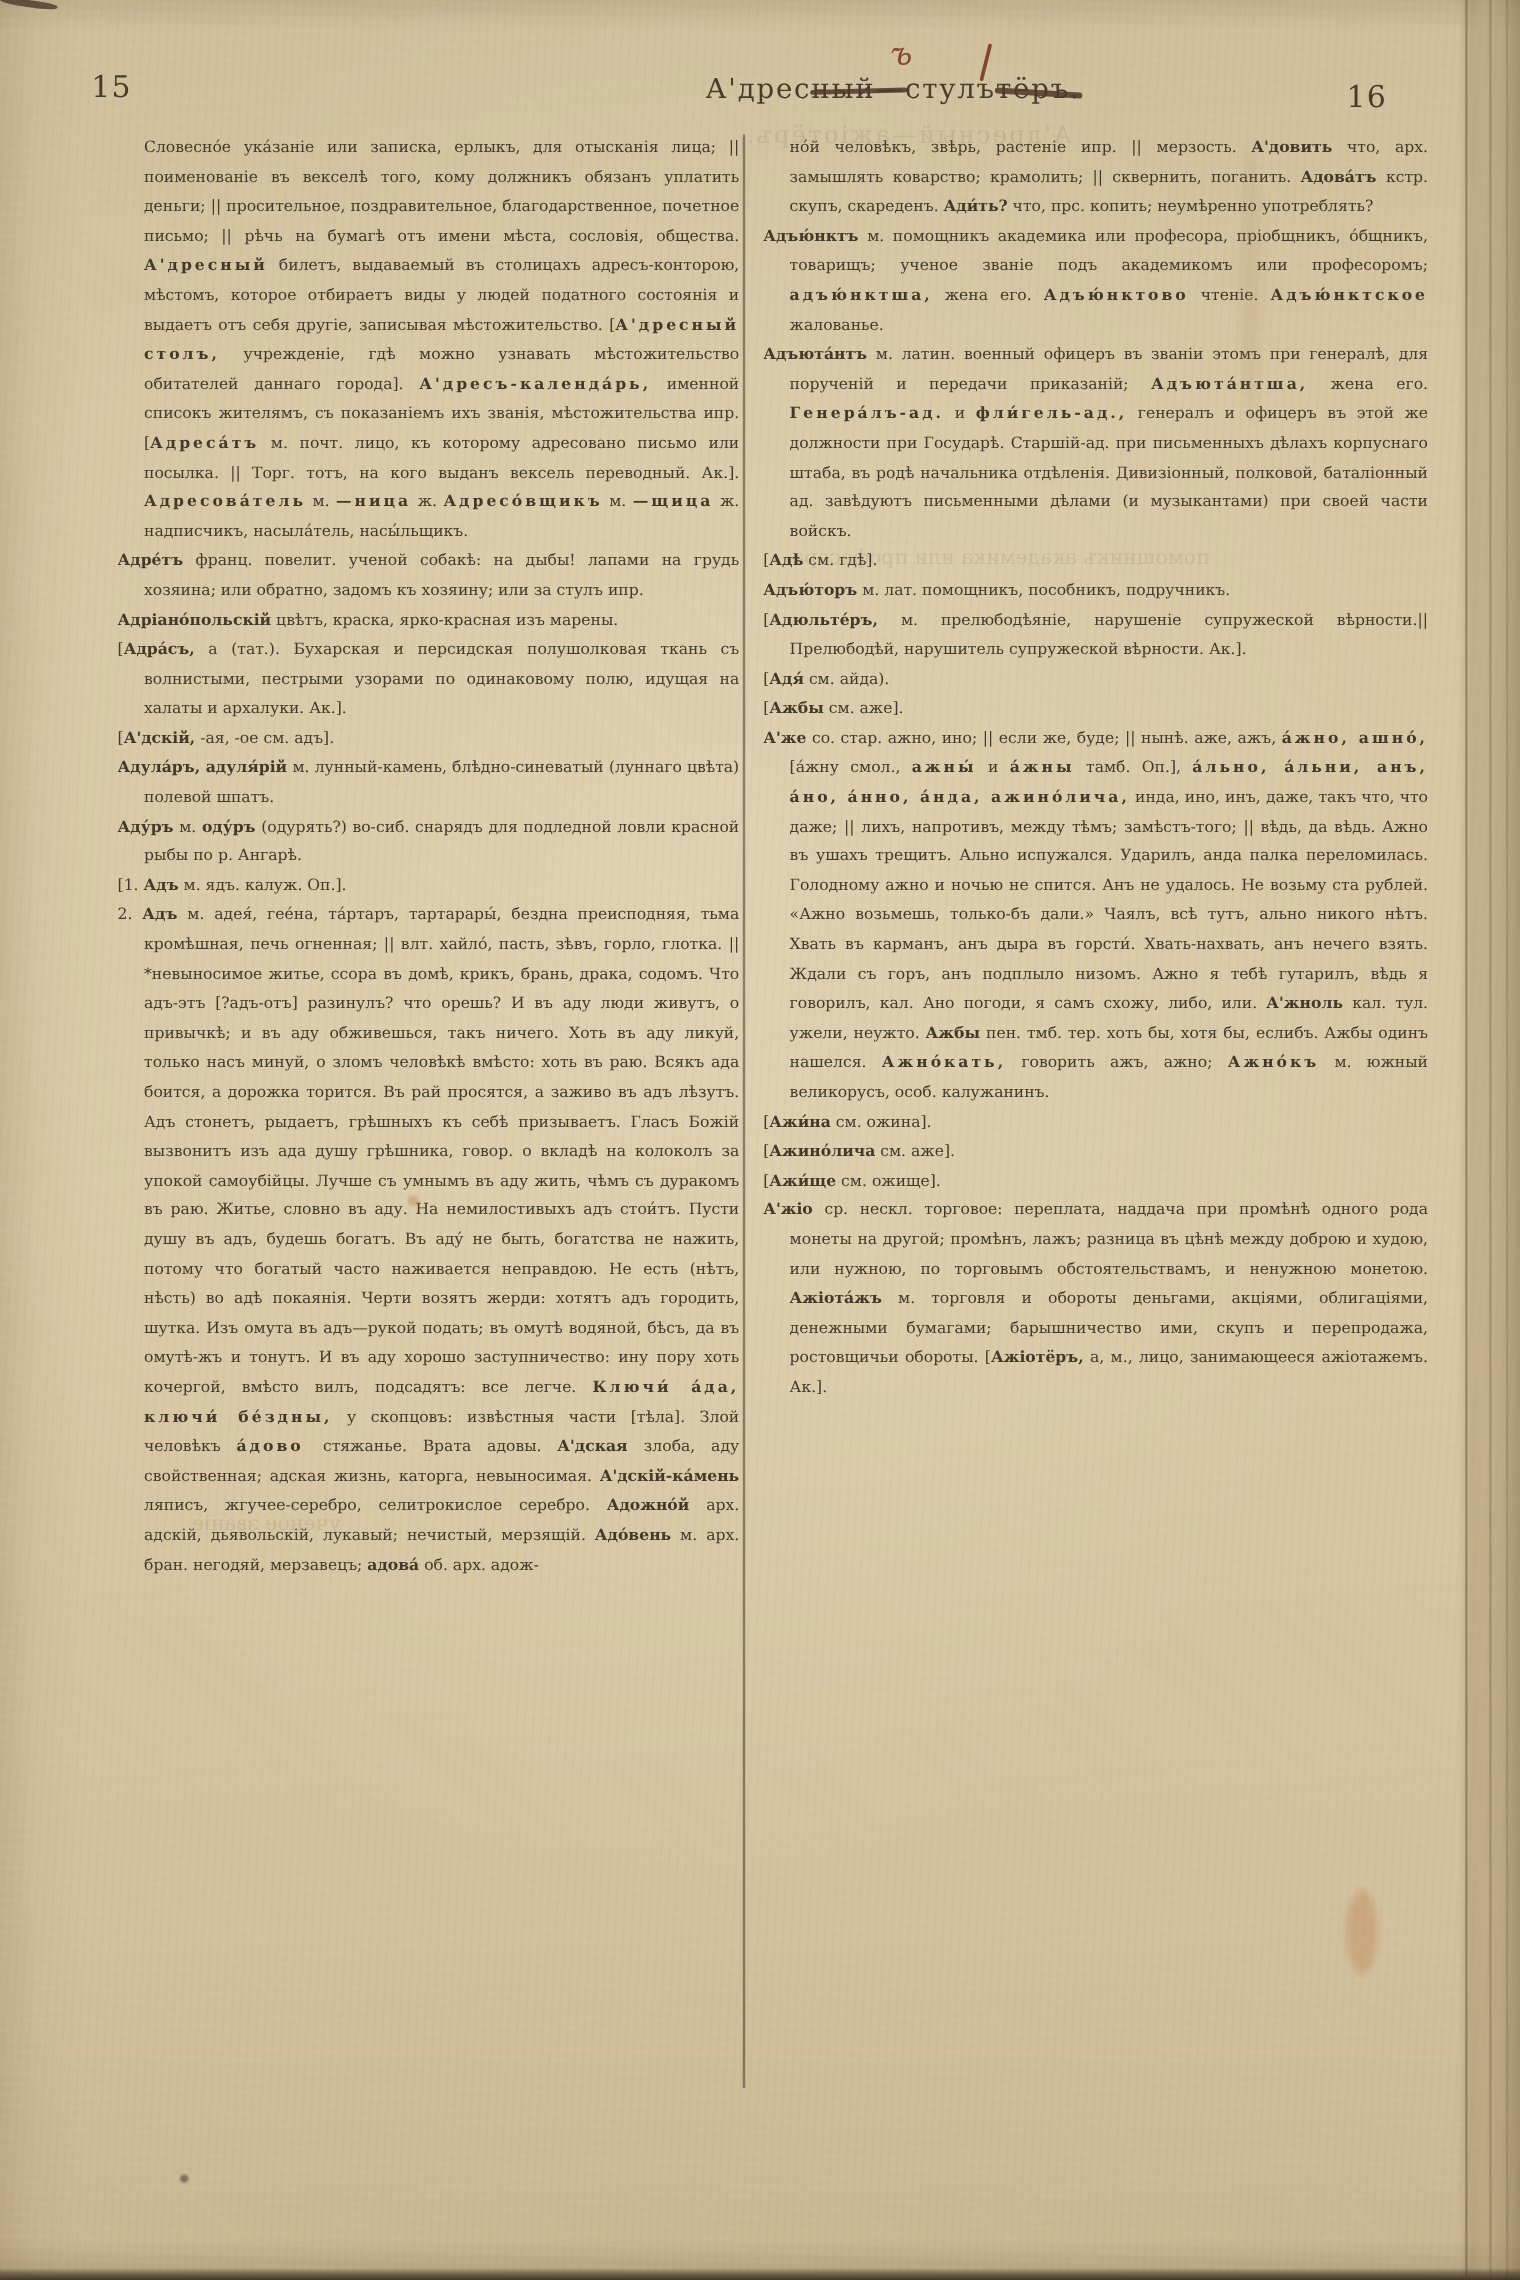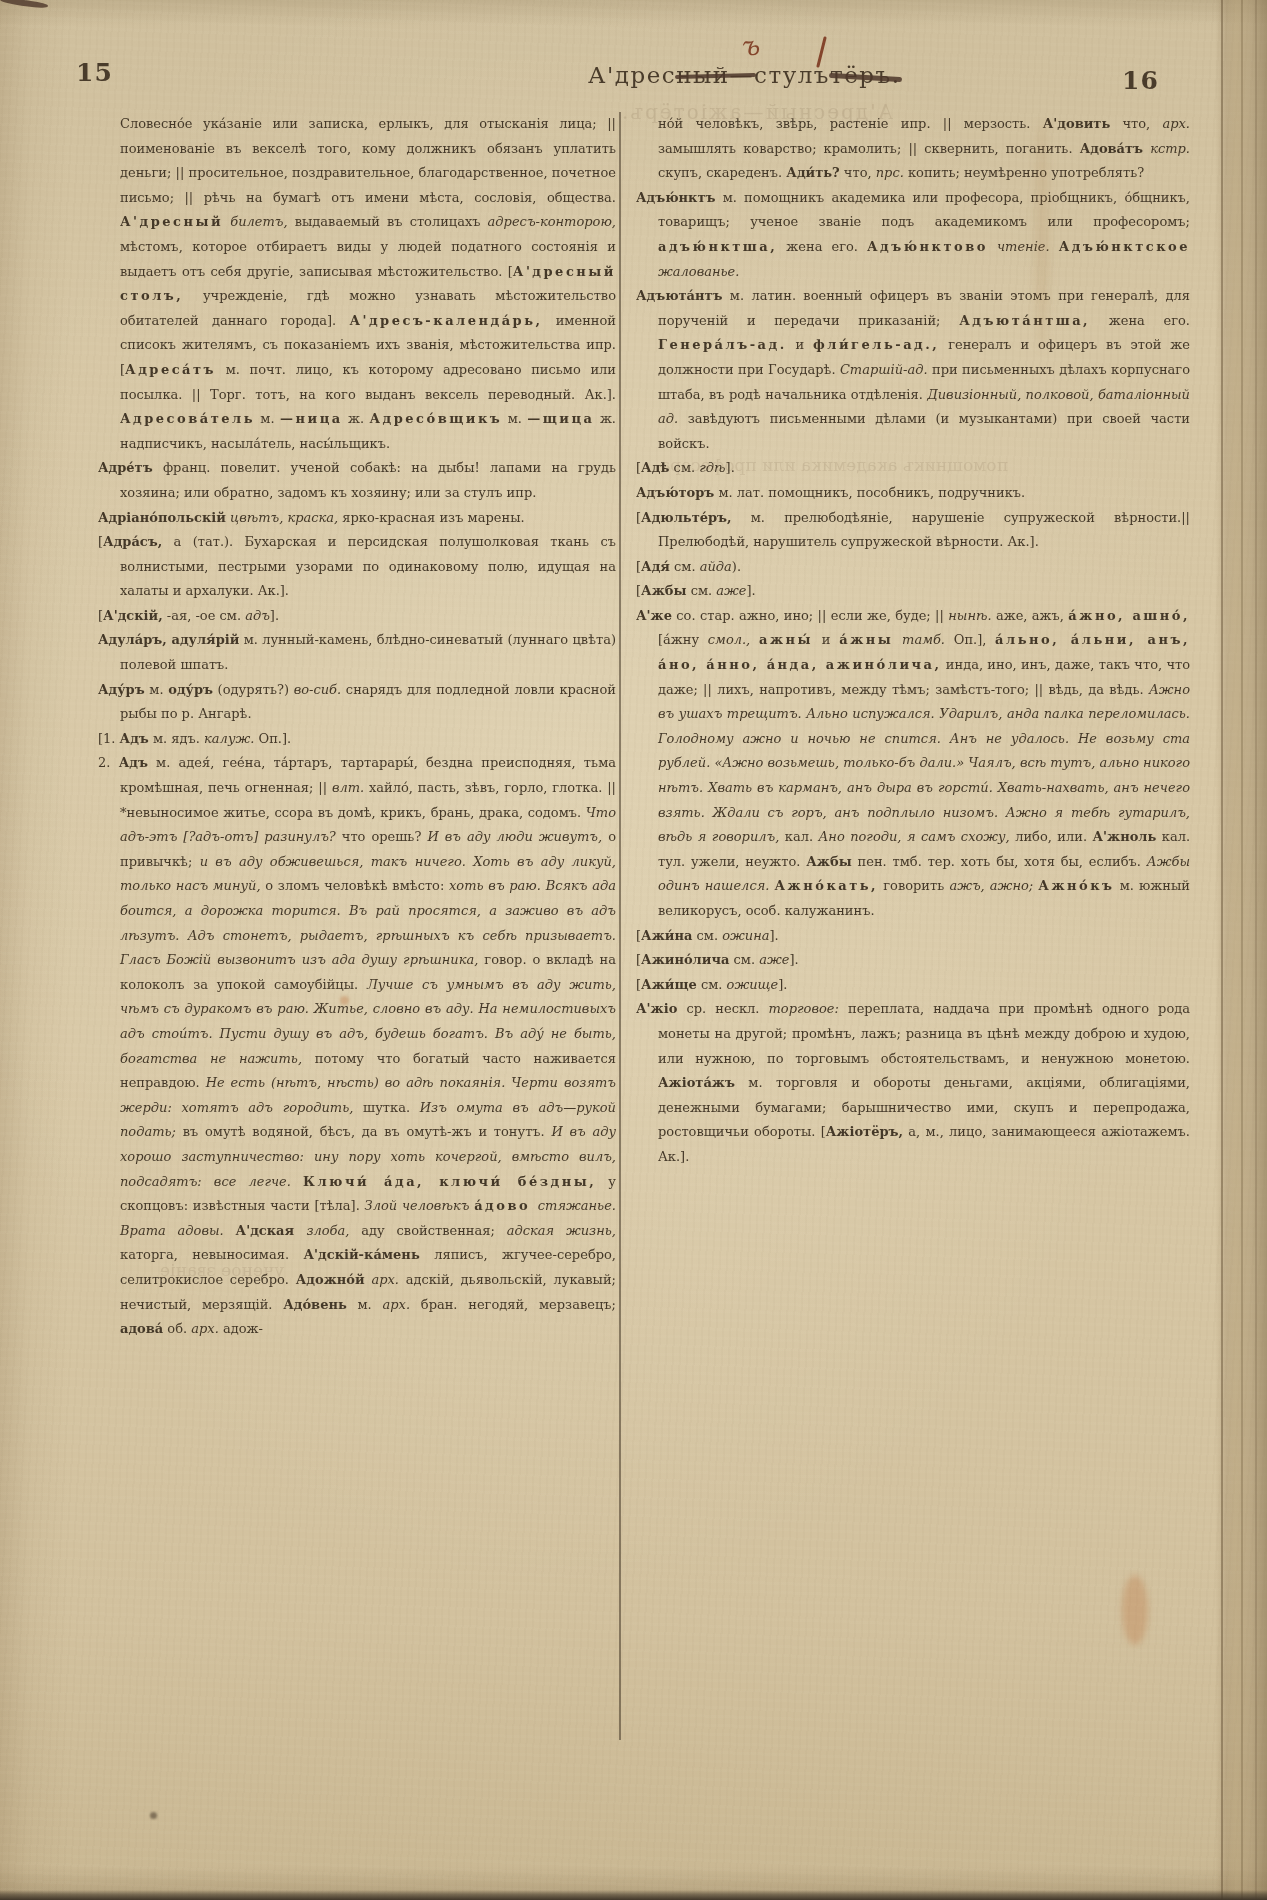--- a/index.html
+++ b/index.html
@@ -20,41 +20,41 @@
     background:
       repeating-linear-gradient(93deg, rgba(120,100,70,.030) 0 2px, rgba(0,0,0,0) 2px 7px),
       repeating-linear-gradient(2deg, rgba(255,245,220,.028) 0 3px, rgba(0,0,0,0) 3px 9px);}
   
   .edge-right{position:absolute;top:0;right:0;width:52px;height:100%;
     background:linear-gradient(90deg, rgba(0,0,0,0) 0%, rgba(125,100,65,.25) 22%, rgba(170,148,108,.45) 40%, rgba(150,128,92,.40) 70%, rgba(120,100,66,.50) 100%);}
   .edge-line{position:absolute;top:0;height:100%;width:2px;background:rgba(95,76,48,.45);}
   .edge-bottom{position:absolute;left:0;bottom:0;width:100%;height:10px;
     background:linear-gradient(0deg,#41372a 0%, rgba(65,55,42,.55) 55%, rgba(0,0,0,0) 100%);}
   
-  .pagenum{position:absolute;font-weight:bold;font-size:25px;letter-spacing:1px;color:#4a3c2b;}
+  .pagenum{position:absolute;font-weight:normal;font-size:25px;letter-spacing:1px;color:#4a3c2b;}
   .running-title{position:absolute;top:62px;left:588px;font-size:23px;letter-spacing:1.5px;color:#4a3c2b;white-space:nowrap;}
   .struck{position:relative;}
   .struck .ink{position:absolute;left:-2%;width:104%;height:4px;background:#4e372a;border-radius:3px;opacity:.85;}
   .struck.s1 .ink{top:12px;transform:rotate(-1.5deg);}
   .struck.s2 .ink{top:13px;transform:rotate(3.5deg);height:5px;}
   .hand{position:absolute;color:#84452c;font-family:"DejaVu Serif",serif;}
   .hand-yer{top:30px;left:742px;font-size:27px;font-style:italic;transform:rotate(-6deg);}
   .hand-slash{top:36px;left:820px;width:3px;height:32px;background:#84452c;transform:rotate(14deg);border-radius:2px;}
   .hand-tail{top:96px;left:905px;width:48px;height:6px;background:#4e372a;border-radius:60% 40% 50% 50%;transform:rotate(8deg);opacity:.8;}
   
   .col{position:absolute;top:112px;text-align:justify;font-size:13px;line-height:24.6px;overflow:hidden;}
   .col-left{left:98px;width:518px;height:1620px;}
   .col-right{left:636px;width:554px;height:1650px;}
   .divider{position:absolute;left:619px;top:112px;width:2px;height:1628px;background:rgba(70,56,40,.55);}
   .para{margin:0;padding-left:22px;text-indent:-22px;}
   .para.cont{text-indent:0;}
   .r-n{}
   .r-b{font-weight:bold;}
   .r-bs{font-weight:bold;letter-spacing:2.5px;}
-  .r-i{font-style:italic;}
+  .r-i{}
   
   .ghost{position:absolute;color:rgba(96,76,50,.12);transform:scaleX(-1);filter:blur(.6px);white-space:nowrap;pointer-events:none;}
   
   .stain{position:absolute;border-radius:50%;pointer-events:none;}
   .stain.a{left:1122px;top:1575px;width:26px;height:70px;background:rgba(186,110,55,.30);filter:blur(3px);}
   .stain.b{left:1035px;top:120px;width:14px;height:230px;background:rgba(165,120,70,.14);filter:blur(4px);}
   .stain.c{left:150px;top:1812px;width:7px;height:7px;background:rgba(70,55,40,.55);filter:blur(1px);}
   .stain.d{left:340px;top:996px;width:9px;height:9px;background:rgba(186,110,55,.35);filter:blur(1.5px);}
 </style>
 </head>

